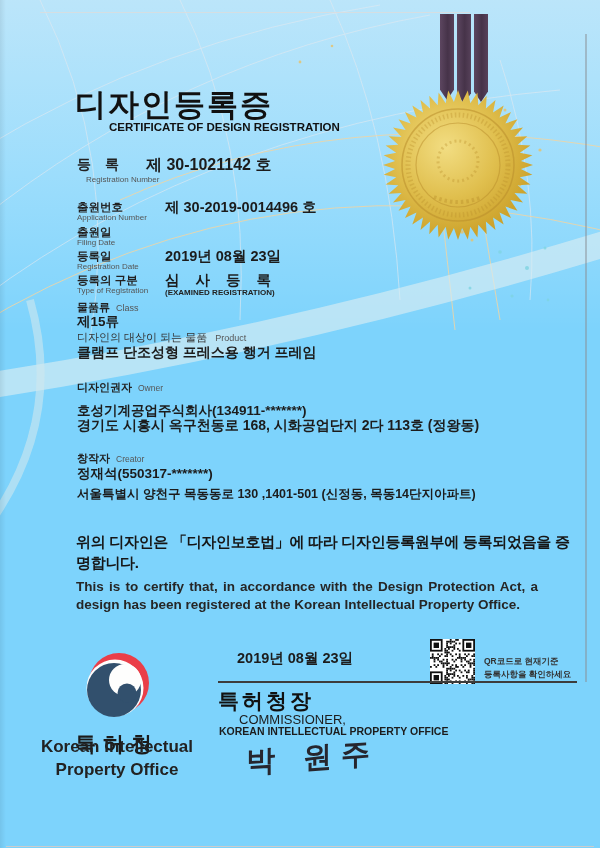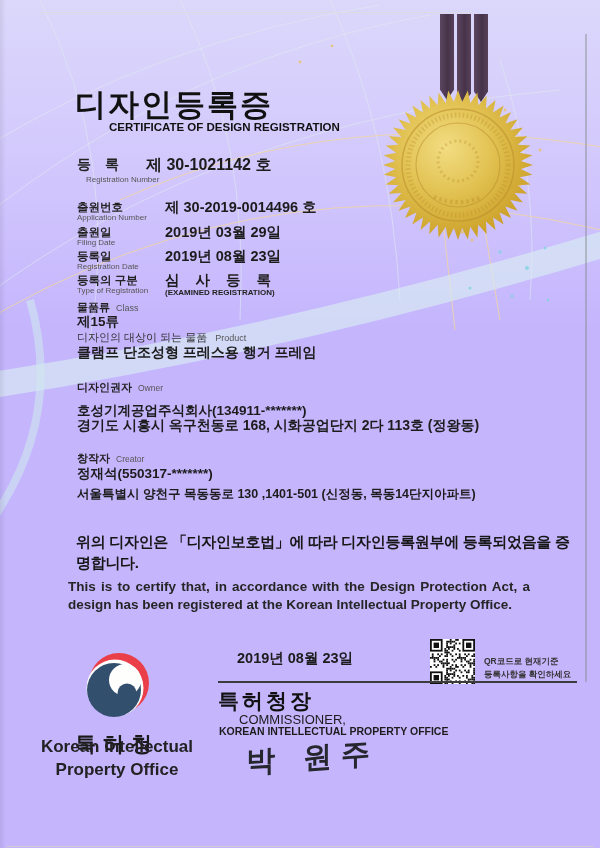--- a/index.html
+++ b/index.html
@@ -1,20 +1,20 @@
 <!DOCTYPE html>
 <html><head>
 <meta charset="utf-8">
 <style>
   html,body{margin:0;padding:0;background:#777;}
   .page{
     position:relative;
     width:600px;height:848px;
     margin:0 auto;
-    background:#c4b5fd;
+    background:#7dd3fc;
     overflow:hidden;
     font-family:"Liberation Sans","DejaVu Sans",sans-serif;
     color:#1c1c1c;
   }
   .abs{position:absolute;}
   
   #bg-art{position:absolute;left:0;top:0;width:600px;height:848px;z-index:0;}
   
   .scan-edge-right{left:585px;top:34px;width:2px;height:648px;background:#8a9096;opacity:.5;z-index:5;}
   .scan-edge-top{left:40px;top:12px;width:430px;height:1px;background:#dcdcdc;opacity:.8;z-index:5;}
@@ -58,21 +58,21 @@
   .owner-label .en{font-size:8.5px;color:#555;font-weight:400;margin-left:6px;}
   .owner-name{left:77px;top:394px;font-size:13.5px;font-weight:700;margin-top:8px;}
   .owner-addr{left:77px;top:417px;font-size:14px;font-weight:600;}
 
   .creator-label{left:77px;top:451px;font-size:11px;}
   .creator-label .en{font-size:8.5px;color:#555;font-weight:400;margin-left:6px;}
   .creator-name{left:77px;top:465px;font-size:13.5px;font-weight:700;}
   .creator-addr{left:77px;top:486px;font-size:12.5px;font-weight:600;}
 
   .stmt-ko{left:76px;top:531px;width:494px;font-size:15px;font-weight:700;line-height:1.42;letter-spacing:-0.3px;color:#161616;}
-  .stmt-en{left:68px;top:578px;width:462px;font-size:13.5px;font-weight:700;line-height:1.35;color:#262626;text-align:justify;}
+  .stmt-en{left:76px;top:578px;width:462px;font-size:13.5px;font-weight:700;line-height:1.35;color:#262626;text-align:justify;}
 
   .issue-date{left:237px;top:649px;font-size:14.5px;font-weight:600;}
   #qr-svg{left:430px;top:639px;}
   .qr-caption{left:484px;top:655px;font-size:8.5px;font-weight:700;color:#333;line-height:1.55;}
   .footer-rule{left:218px;top:681px;width:359px;height:2px;background:#3c3c3c;}
   .comm-ko{left:218px;top:687px;font-size:21px;font-weight:800;letter-spacing:3px;color:#111;}
   .comm-en1{left:219px;top:712px;font-size:13px;font-weight:400;margin-left:20px;}
   .comm-en2{left:219px;top:725px;font-size:10.5px;font-weight:700;}
   .signature{left:246px;top:738px;font-size:29px;font-weight:700;color:#26262e;
     transform:rotate(-4deg) skewX(-4deg);letter-spacing:9px;font-family:"DejaVu Sans",sans-serif;}
@@ -161,21 +161,20 @@
   <div class="abs content reg-label lbl-ko">등 록</div>
   <div class="abs content reg-label-en lbl-en">Registration Number</div>
   <div class="abs content reg-value">제 30-1021142 호</div>
 
   <div class="abs content row-label lbl-ko r0l">출원번호</div>
   <div class="abs content lbl-en r0s">Application Number</div>
   <div class="abs content row-value r0v">제 30-2019-0014496 호</div>
 
   <div class="abs content row-label lbl-ko r1l">출원일</div>
   <div class="abs content lbl-en r1s">Filing Date</div>
-  <div class="abs content row-value r1v">2019년 03월 29일</div>
 
   <div class="abs content row-label lbl-ko r2l">등록일</div>
   <div class="abs content lbl-en r2s">Registration Date</div>
   <div class="abs content row-value r2v">2019년 08월 23일</div>
 
   <div class="abs content row-label lbl-ko r3l">등록의 구분</div>
   <div class="abs content lbl-en r3s">Type of Registration</div>
   <div class="abs content row-value r3v">심 사 등 록</div>
   <div class="abs content r3vs">(EXAMINED REGISTRATION)</div>
 

